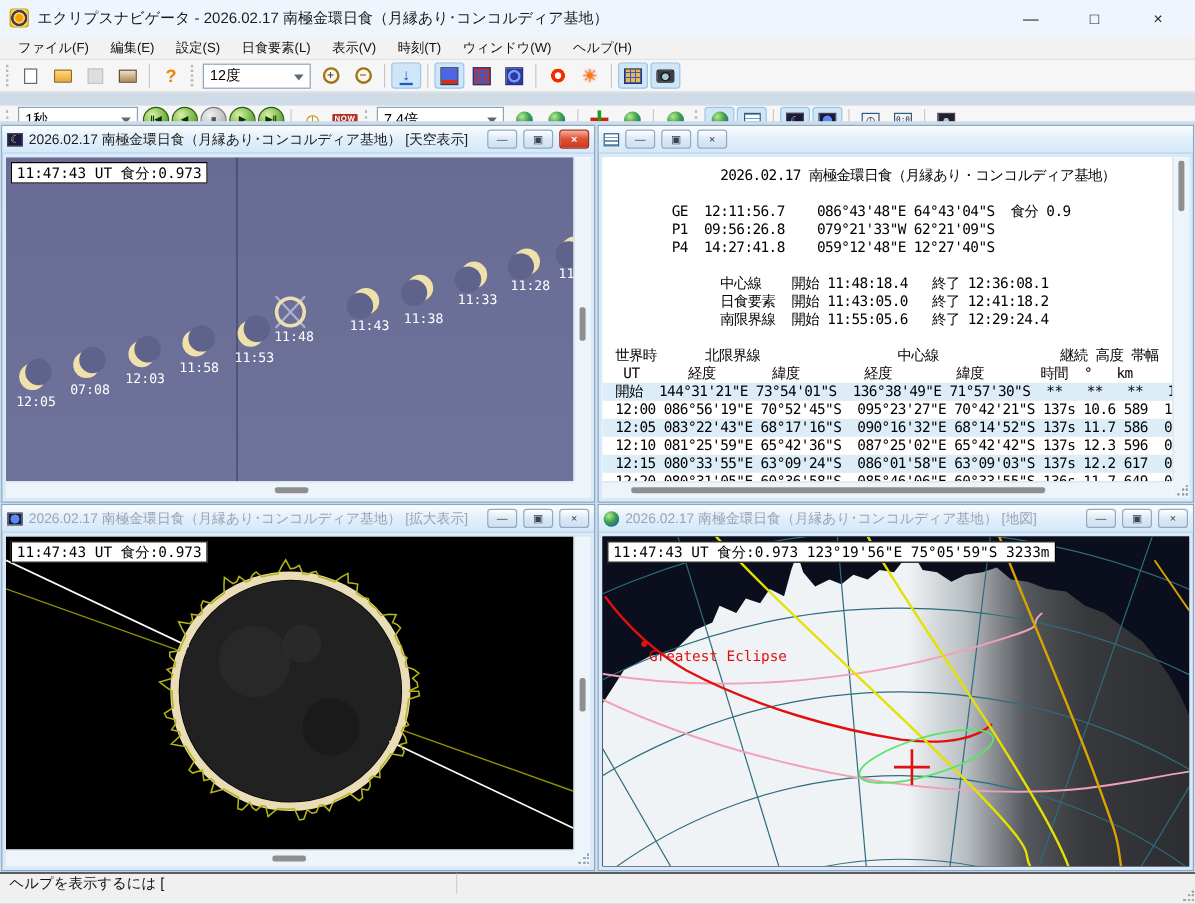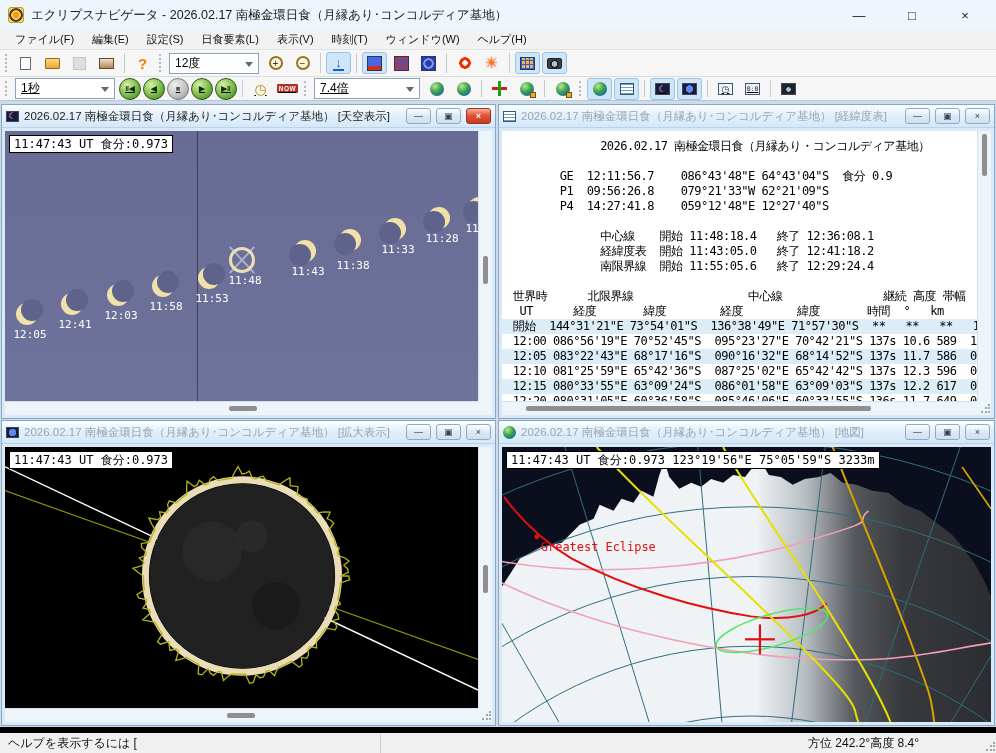--- a/index.html
+++ b/index.html
@@ -11,21 +11,21 @@
   .appicon { width:16px; height:16px; border-radius:3px; border:1px solid #c89a10;
     background: radial-gradient(circle, #ff9a00 0 3px, #ffd34d 3.5px 4.5px, #3c3c5e 5px 6.5px, #ffcf3d 7px); }
   #titlebar .t { font-size:12.5px; color:#1a1a1a; flex:1; white-space:nowrap; overflow:hidden; }
   .capbtn { width:46px; height:30px; display:flex; align-items:center; justify-content:center; font-size:13px; color:#222; }
   #menubar { position:absolute; left:0; top:30px; width:996px; height:20px; background:#f2f2f2; border-bottom:1px solid #e3e3e3; display:flex; align-items:center; padding-left:6px; }
   .mitem { padding:2px 9px; font-size:11px; color:#111; white-space:nowrap; }
 
   
   .toolbar { position:absolute; left:0; width:996px; background:#f6f6f6; display:flex; align-items:center; padding:0 2px; }
   #toolbar1 { top:50px; height:27px; border-bottom:1px solid #dcdcdc; }
-  #toolbar2 { top:77px; height:24px; border-bottom:1px solid #b2c9da;text-decoration:underline; }
+  #toolbar2 { top:88px; height:24px; border-bottom:1px solid #b2c9da;text-decoration:underline; }
   .tsep { width:1px; align-self:stretch; margin:3px 4px; background:#c9c9c9; }
   .tgrip { width:4px; align-self:stretch; margin:4px 3px; border-left:2px dotted #b8b8b8; }
   .tbtn { height:22px; min-width:25px; display:flex; align-items:center; justify-content:center; border:1px solid transparent; border-radius:3px; margin:0 1px; position:relative; }
   .tbtn.checked { background:#cfe6f8; border-color:#9ac5e8; }
   .tbtn.disabled { opacity:.45; }
   .tbtn.round { width:22px; height:22px; min-width:22px; border-radius:50%; border:1px solid #2a5a12; color:#0c3005; font-size:7.5px; font-weight:bold;
      background:radial-gradient(circle at 35% 30%, #d8f0a8, #7ab84a 55%, #3a7a1a); }
   .tbtn.round.disabled { opacity:1; background:radial-gradient(circle at 35% 30%, #f0f0f0, #c4c4c4 55%, #929292); border-color:#7a7a7a; color:#555; }
   .combo { height:21px; border:1px solid #8aa4bc; background:#fff; display:flex; align-items:center; font-size:12px; padding:0 5px; margin:0 3px; position:relative; }
   .combo .chev { position:absolute; right:5px; top:8px; width:0; height:0; border-left:4px solid transparent; border-right:4px solid transparent; border-top:5px solid #5a6a78; }
@@ -99,21 +99,21 @@
   #tbl { position:absolute; left:0; top:0; right:14px; bottom:14px; overflow:hidden; background:#fff; padding-top:8px; }
   .trow { font-family:"DejaVu Sans Mono",monospace; font-size:12px; letter-spacing:-0.5px; line-height:15px; white-space:pre; color:#000; padding-left:4px; }
   .trow.hl { background:#dcedf8; }
 
   
   #zoomcanvas { position:absolute; left:0; top:0; right:14px; bottom:14px; background:#000; }
   #mapcanvas { position:absolute; left:0; top:0; right:0; bottom:0; background:#0b0f1d; }
   svg { display:block; }
 
   
-  #statusbar { position:absolute; left:0; top:727px; width:996px; height:26px; background:#f0f0f0; border-top:6px solid #000000; display:flex; align-items:stretch; font-size:12px; color:#111; }
+  #statusbar { position:absolute; left:0; top:727px; width:996px; height:26px; background:#f0f0f0; border-top:1px solid #000000; display:flex; align-items:stretch; font-size:12px; color:#111;flex-direction:column; }
   .spanel { display:flex; align-items:center; padding:0 8px; border-right:1px solid #d0d0d0; white-space:nowrap; }
 </style>
 </head>
 <body>
 
 <div id="titlebar">
   <span class="appicon"></span>
   <span class="t">エクリプスナビゲータ - 2026.02.17 南極金環日食（月縁あり･コンコルディア基地）</span>
   <span class="capbtn">—</span>
   <span class="capbtn">□</span>
@@ -275,21 +275,21 @@
         <div class="skyline"></div>
       <div class="phase" style="left: 22px; top: 183px;">
             <div class="psun" style="left: -11px; top: -11px;"></div>
             <div class="pmoon" style="left: -6px; top: -15px;"></div>
           </div>
           <div class="plabel" style="left: 3px; top: 197px;">12:05</div>
           <div class="phase" style="left: 67px; top: 173px;">
             <div class="psun" style="left: -11px; top: -11px;"></div>
             <div class="pmoon" style="left: -6px; top: -15px;"></div>
           </div>
-          <div class="plabel" style="left: 48px; top: 187px;">12:41</div>
+          <div class="plabel" style="left: 48px; top: 187px;">07:08</div>
           <div class="phase" style="left: 113px; top: 164px;">
             <div class="psun" style="left: -11px; top: -11px;"></div>
             <div class="pmoon" style="left: -6px; top: -15px;"></div>
           </div>
           <div class="plabel" style="left: 94px; top: 178px;">12:03</div>
           <div class="phase" style="left: 158px; top: 155px;">
             <div class="psun" style="left: -11px; top: -11px;"></div>
             <div class="pmoon" style="left: -6px; top: -15px;"></div>
           </div>
           <div class="plabel" style="left: 139px; top: 169px;">11:58</div>
@@ -337,35 +337,34 @@
       <div class="hsb">
           <div class="thumbh" style="left:224px;width:28px;"></div>
         </div>
       <div class="sbcorner"></div>
     </div>
   </div>
 
   <div class="iwin" id="win-table" style="left:498px;top:3px;width:497px;height:315px;">
     <div class="tb">
       <span class="ic-table-lines" style="width:13px;height:11px;"></span>
-      <span class="ttl"><span>2026.02.17 南極金環日食（月縁あり･コンコルディア基地）</span> <span>[経緯度表]</span></span>
       <span class="wbtn">—</span>
       <span class="wbtn">▣</span>
       <span class="wbtn">×</span>
     </div>
     <div class="cnt">
       <div id="tbl">
           <div class="trow">              2026.02.17 南極金環日食（月縁あり・コンコルディア基地）</div>
           <div class="trow">&nbsp;</div>
           <div class="trow">        GE  12:11:56.7    086°43'48"E 64°43'04"S  食分 0.9</div>
           <div class="trow">        P1  09:56:26.8    079°21'33"W 62°21'09"S</div>
           <div class="trow">        P4  14:27:41.8    059°12'48"E 12°27'40"S</div>
           <div class="trow">&nbsp;</div>
           <div class="trow">              中心線　  開始 11:48:18.4   終了 12:36:08.1</div>
-          <div class="trow">              経緯度表  開始 11:43:05.0   終了 12:41:18.2</div>
+          <div class="trow">              日食要素  開始 11:43:05.0   終了 12:41:18.2</div>
           <div class="trow">              南限界線  開始 11:55:05.6   終了 12:29:24.4</div>
           <div class="trow">&nbsp;</div>
           <div class="trow"> 世界時      北限界線                 中心線               継続 高度 帯幅</div>
           <div class="trow">  UT      経度       緯度        経度        緯度       時間  °   km     経</div>
           <div class="trow hl"> 開始  144°31'21"E 73°54'01"S  136°38'49"E 71°57'30"S  **   **   **   128°20</div>
           <div class="trow"> 12:00 086°56'19"E 70°52'45"S  095°23'27"E 70°42'21"S 137s 10.6 589  107°20</div>
           <div class="trow hl"> 12:05 083°22'43"E 68°17'16"S  090°16'32"E 68°14'52"S 137s 11.7 586  099°29</div>
           <div class="trow"> 12:10 081°25'59"E 65°42'36"S  087°25'02"E 65°42'42"S 137s 12.3 596  095°14</div>
           <div class="trow hl"> 12:15 080°33'55"E 63°09'24"S  086°01'58"E 63°09'03"S 137s 12.2 617  093°12</div>
           <div class="trow"> 12:20 080°31'05"E 60°36'58"S  085°46'06"E 60°33'55"S 136s 11.7 649  092°51</div>

